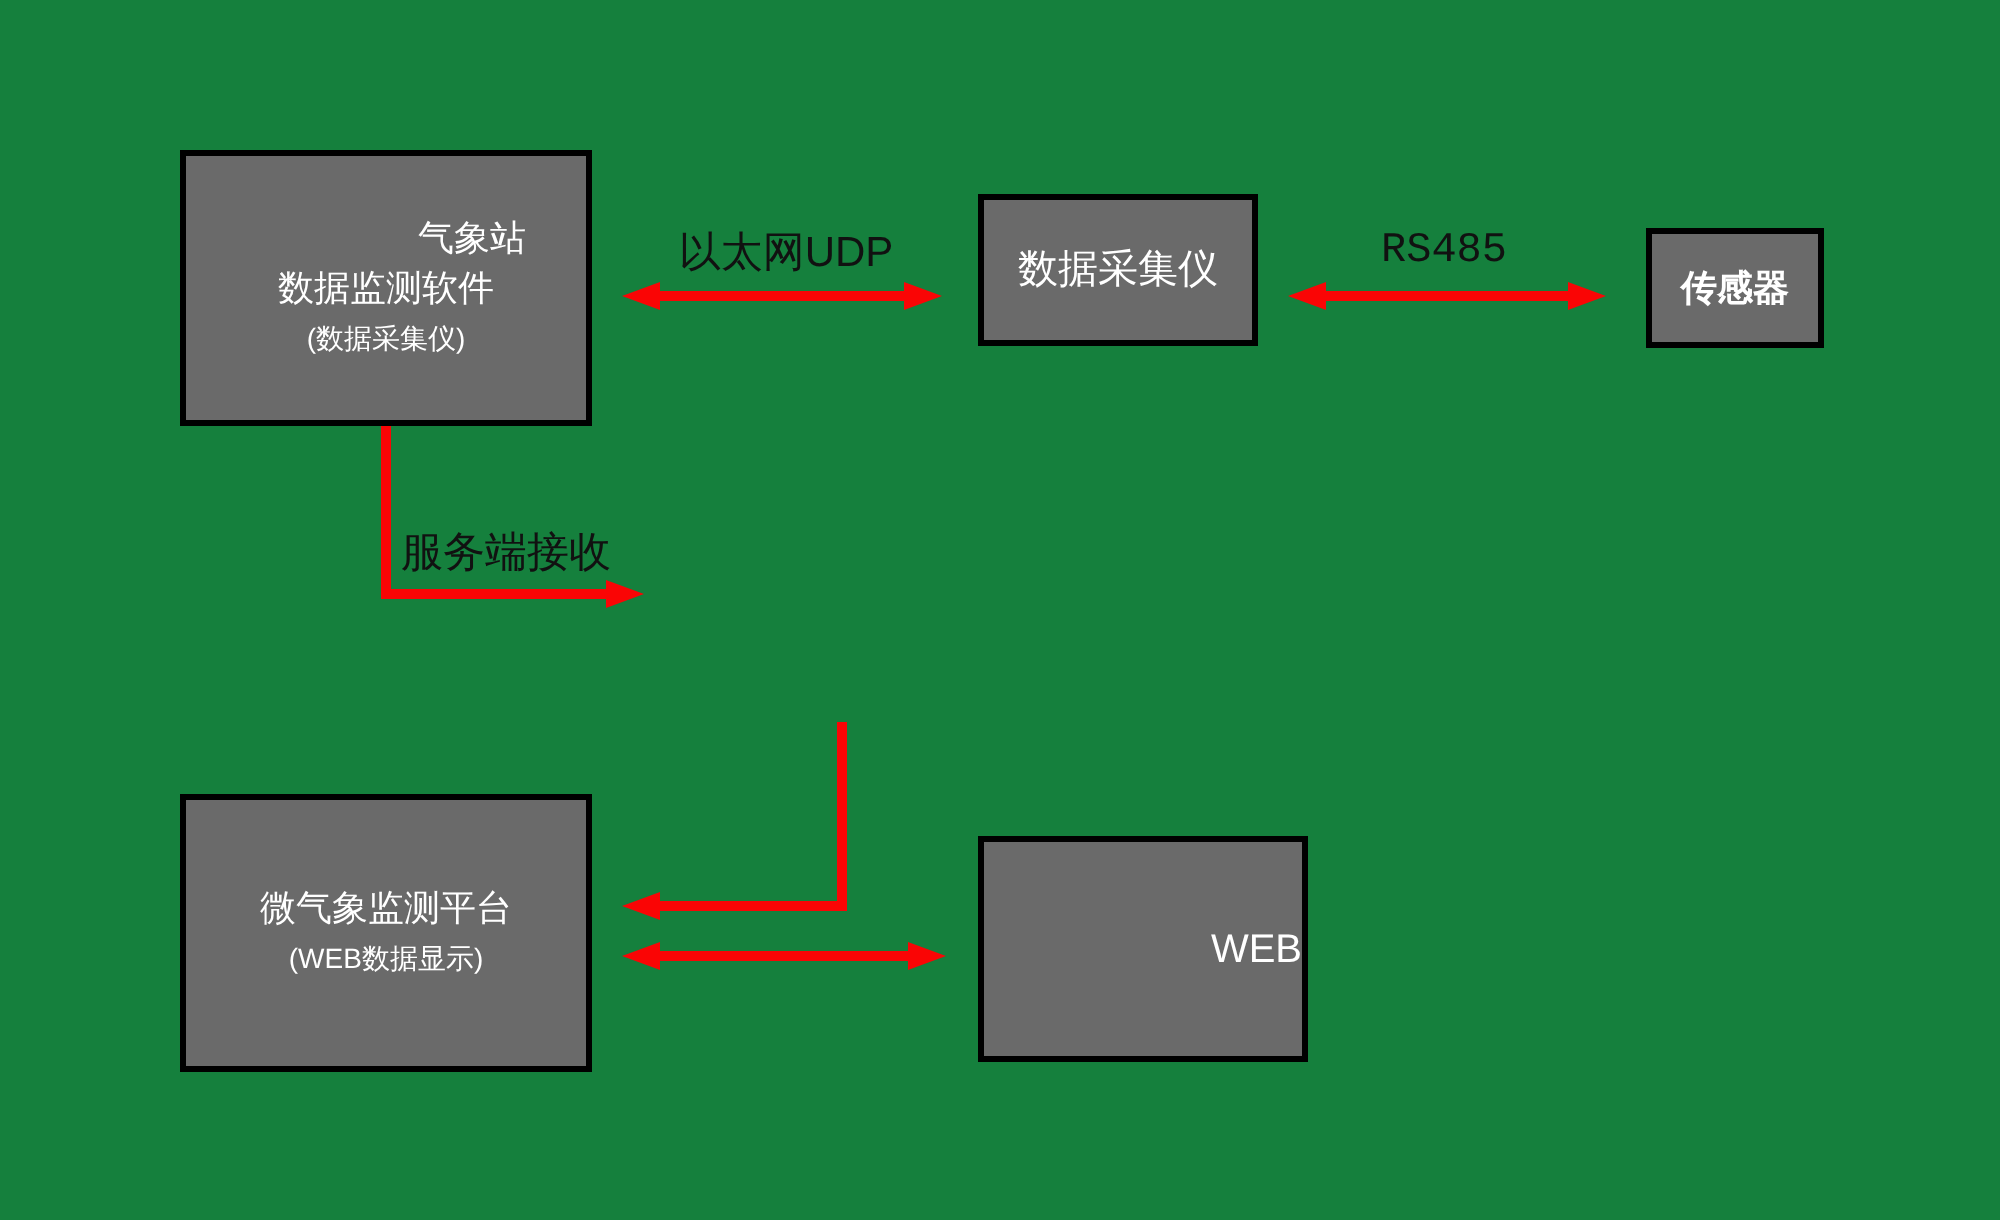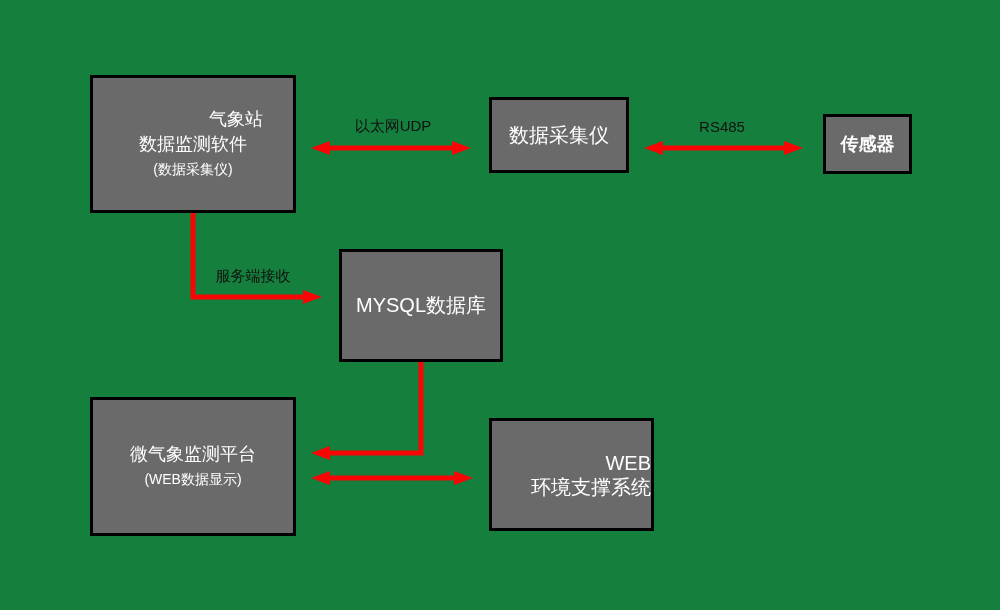--- a/index.html
+++ b/index.html
@@ -14,31 +14,31 @@
     position:absolute;box-sizing:border-box;background:#6a6a6a;border:3px solid #000000;
     display:flex;flex-direction:column;align-items:center;justify-content:center;
     color:#ffffff;text-align:center;line-height:25px;
   }
   .node .l-big{font-size:18px;}
   .node .l-small{font-size:14px;}
   .node .l-xl{font-size:20px;}
   .shift-r{position:relative;left:43px;}
   .edge-label{
     position:absolute;transform:translate(-50%,-50%);
-    color:#111111;font-size:15px;white-space:nowrap;
+    color:#111111;font-size:21px;white-space:nowrap;
   }
   
   .n-weather{left:90px;top:75px;width:206px;height:138px;}
   .n-collector{left:489px;top:97px;width:140px;height:76px;}
   .n-sensor{left:823px;top:114px;width:89px;height:60px;font-weight:bold;}
   .n-mysql{left:339px;top:249px;width:164px;height:113px;}
   .n-platform{left:90px;top:397px;width:206px;height:139px;}
   .n-web{left:489px;top:418px;width:165px;height:113px;line-height:24px;align-items:flex-end;}
   .lbl-ethernet{left:393px;top:126px;}
-  .lbl-rs485{left:722px;top:126px;}
+  .lbl-rs485{left:722px;top:126px;font-family:Liberation Mono, monospace;}
   .lbl-receive{left:253px;top:276px;}
 </style>
 </head>
 <body>
 
 <div class="canvas">
 
   <svg class="arrow-layer" viewBox="0 0 1000 610" xmlns="http://www.w3.org/2000/svg">
     <g>
       <line x1="327" y1="148" x2="455" y2="148"></line>
@@ -72,31 +72,27 @@
   </div>
 
   <div class="node n-collector">
     <span class="l-xl">数据采集仪</span>
   </div>
 
   <div class="node n-sensor">
     <span class="l-big">传感器</span>
   </div>
 
-  <div class="node n-mysql">
-    <span class="l-xl">MYSQL数据库</span>
-  </div>
 
   <div class="node n-platform">
     <span class="l-big">微气象监测平台</span>
     <span class="l-small">(WEB数据显示)</span>
   </div>
 
   <div class="node n-web">
     <span class="l-xl">WEB</span>
-    <span class="l-xl">环境支撑系统</span>
   </div>
 
   <div class="edge-label lbl-ethernet">以太网UDP</div>
   <div class="edge-label lbl-rs485">RS485</div>
   <div class="edge-label lbl-receive">服务端接收</div>
 
 </div>
 
 </body></html>

